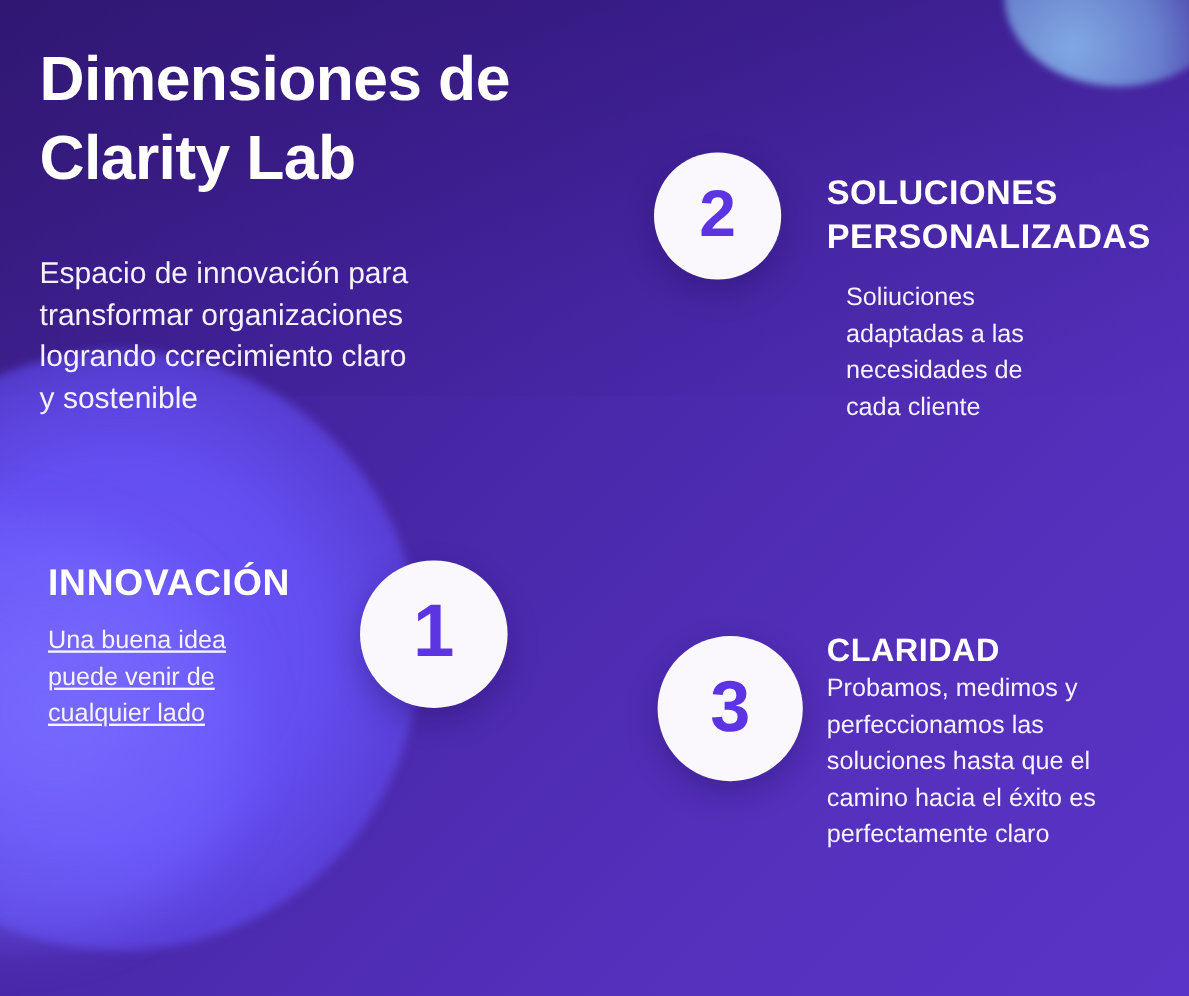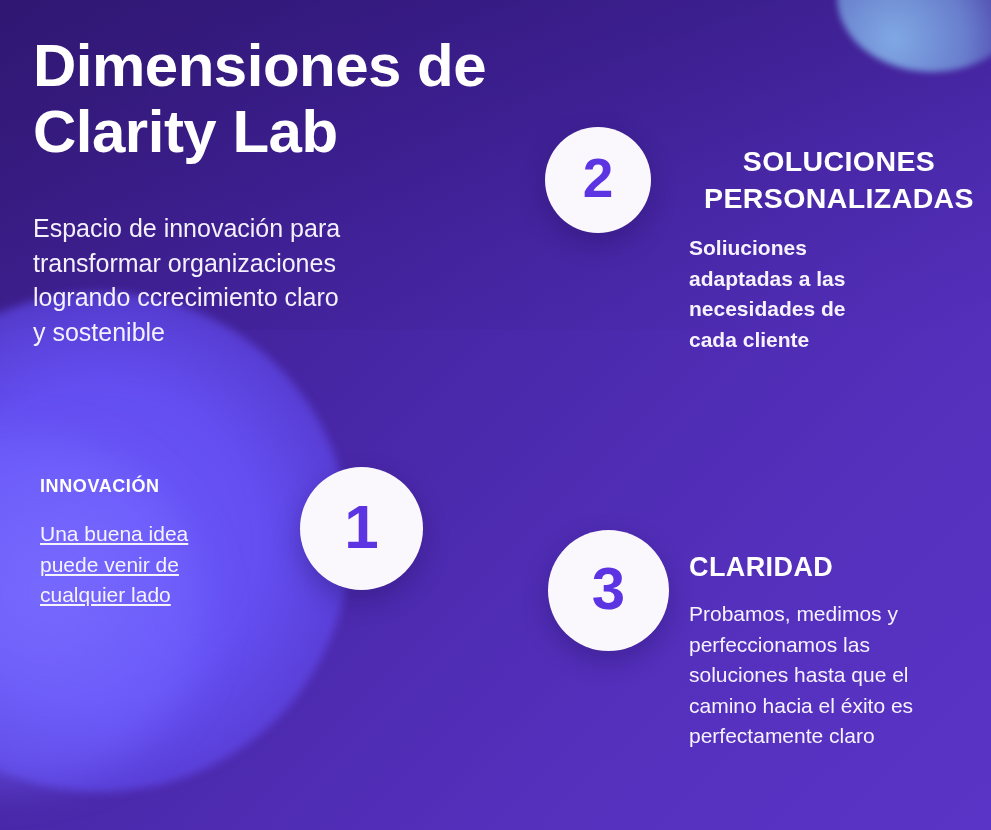--- a/index.html
+++ b/index.html
@@ -83,21 +83,21 @@
 
   
   .hero {
     position: absolute;
     left: 33px;
     top: 33px;
     width: 500px;
   }
 
   .hero-title {
-    font-size: 60px;
+    font-size: 52px;
     font-weight: 700;
     line-height: 66px;
     letter-spacing: -0.5px;
     color: #ffffff;
     white-space: pre-line;
   }
 
   .hero-subtitle {
     margin-top: 46px;
     font-size: 25px;
@@ -149,32 +149,32 @@
   .block-body {
     font-size: 21px;
     font-weight: 400;
     line-height: 30.5px;
     color: #f6f3fe;
     white-space: pre-line;
   }
 
   
   #block-1 { left: 40px; top: 469px; width: 250px; }
-  #block-1 .block-heading { font-size: 18px; letter-spacing: 0.6px; }
+  #block-1 .block-heading { font-size: 31px; letter-spacing: 0.6px; }
   #block-1 .block-body { margin-top: 16px; text-decoration: underline; }
 
   
   #block-2 { left: 689px; top: 143px; width: 300px; }
-  #block-2 .block-heading { font-size: 28.5px; line-height: 37px; text-align: center; }
-  #block-2 .block-body { margin-top: 16px; margin-left: 0; font-weight: bold; }
-
-  
-  #block-3 { left: 689px; top: 550px; width: 302px; }
+  #block-2 .block-heading { font-size: 28.5px; line-height: 37px; }
+  #block-2 .block-body { margin-top: 16px; margin-left: 16px; }
+
+  
+  #block-3 { left: 689px; top: 525px; width: 302px; }
   #block-3 .block-heading { font-size: 27px; }
-  #block-3 .block-body { margin-top: 15px; }
+  #block-3 .block-body { }
 </style>
 </head>
 <body>
 
 <div class="poster">
 
   <div class="bg-layer">
     <div class="dark-top"></div>
     <div class="glow-left"></div>
     <div class="glow-left-inner"></div>

